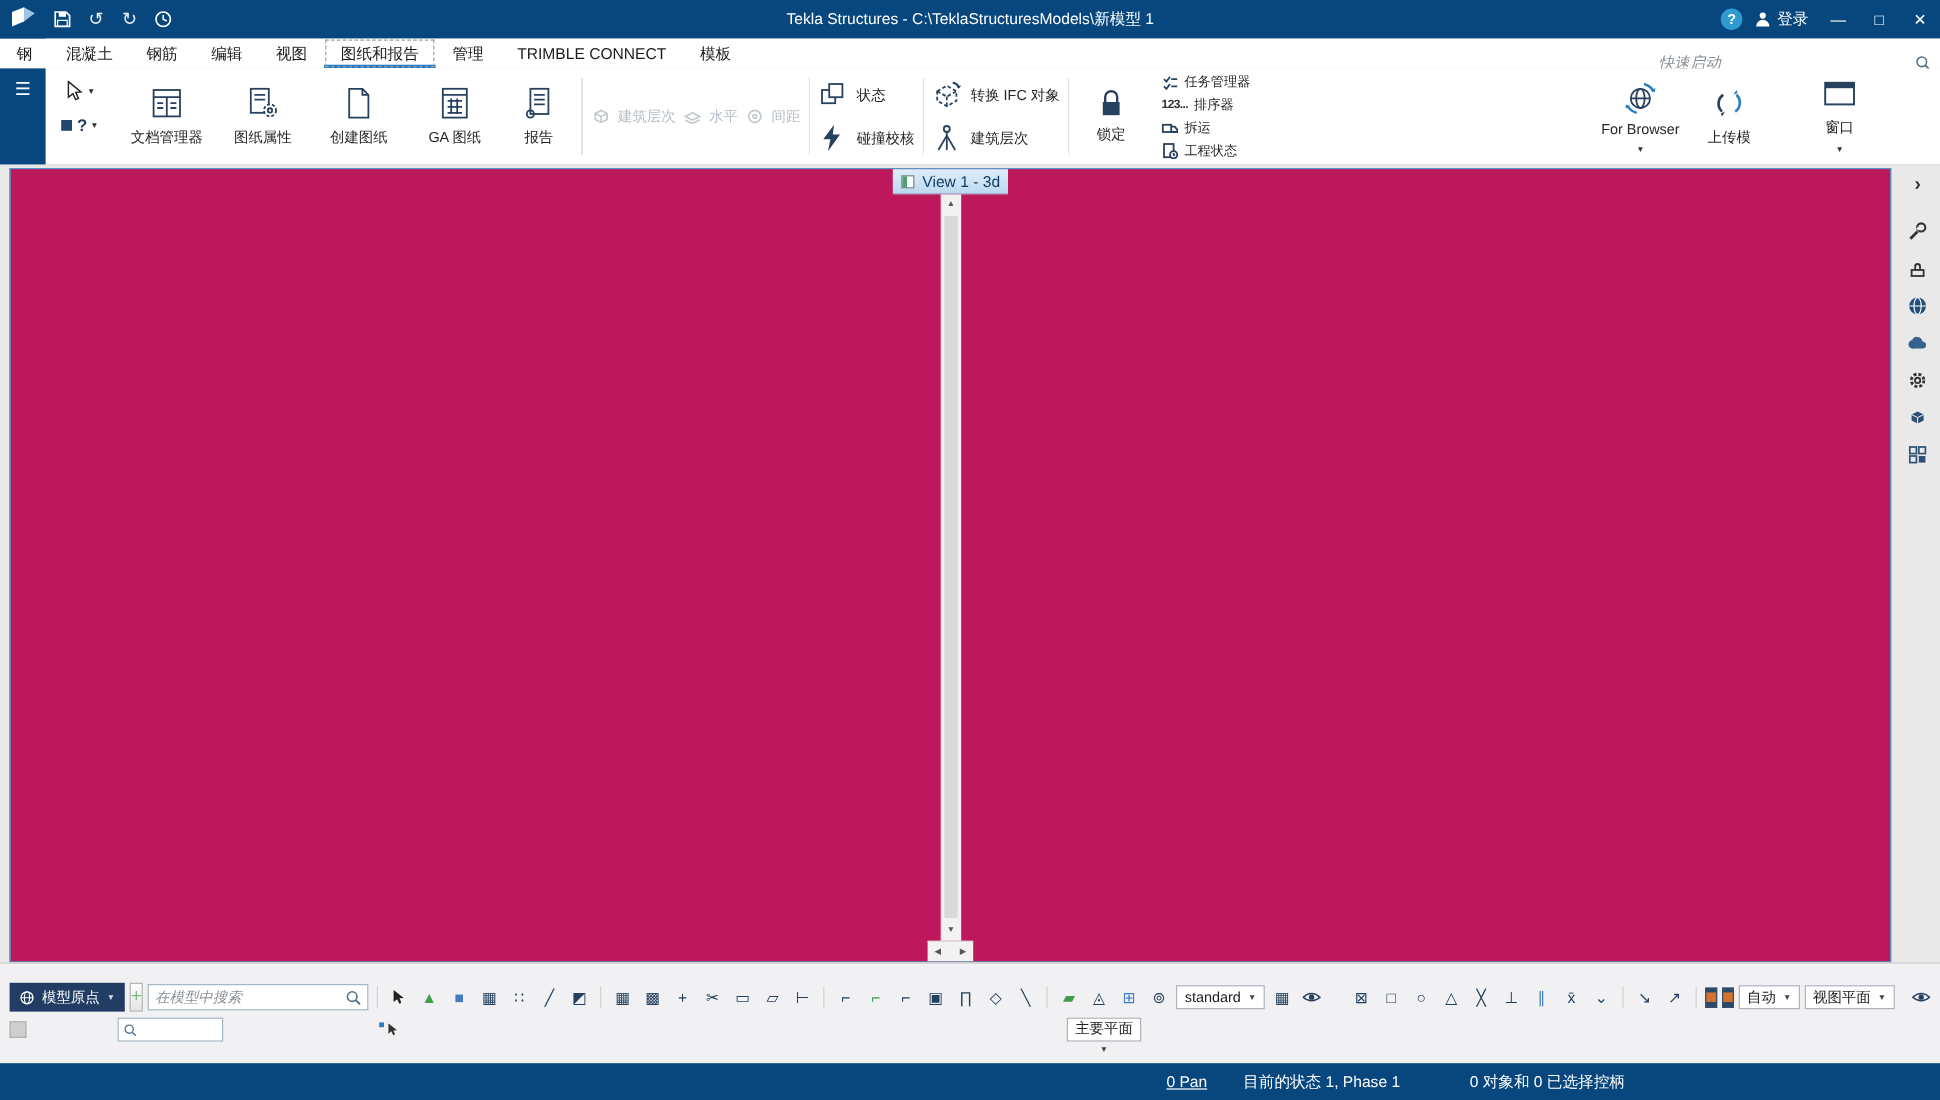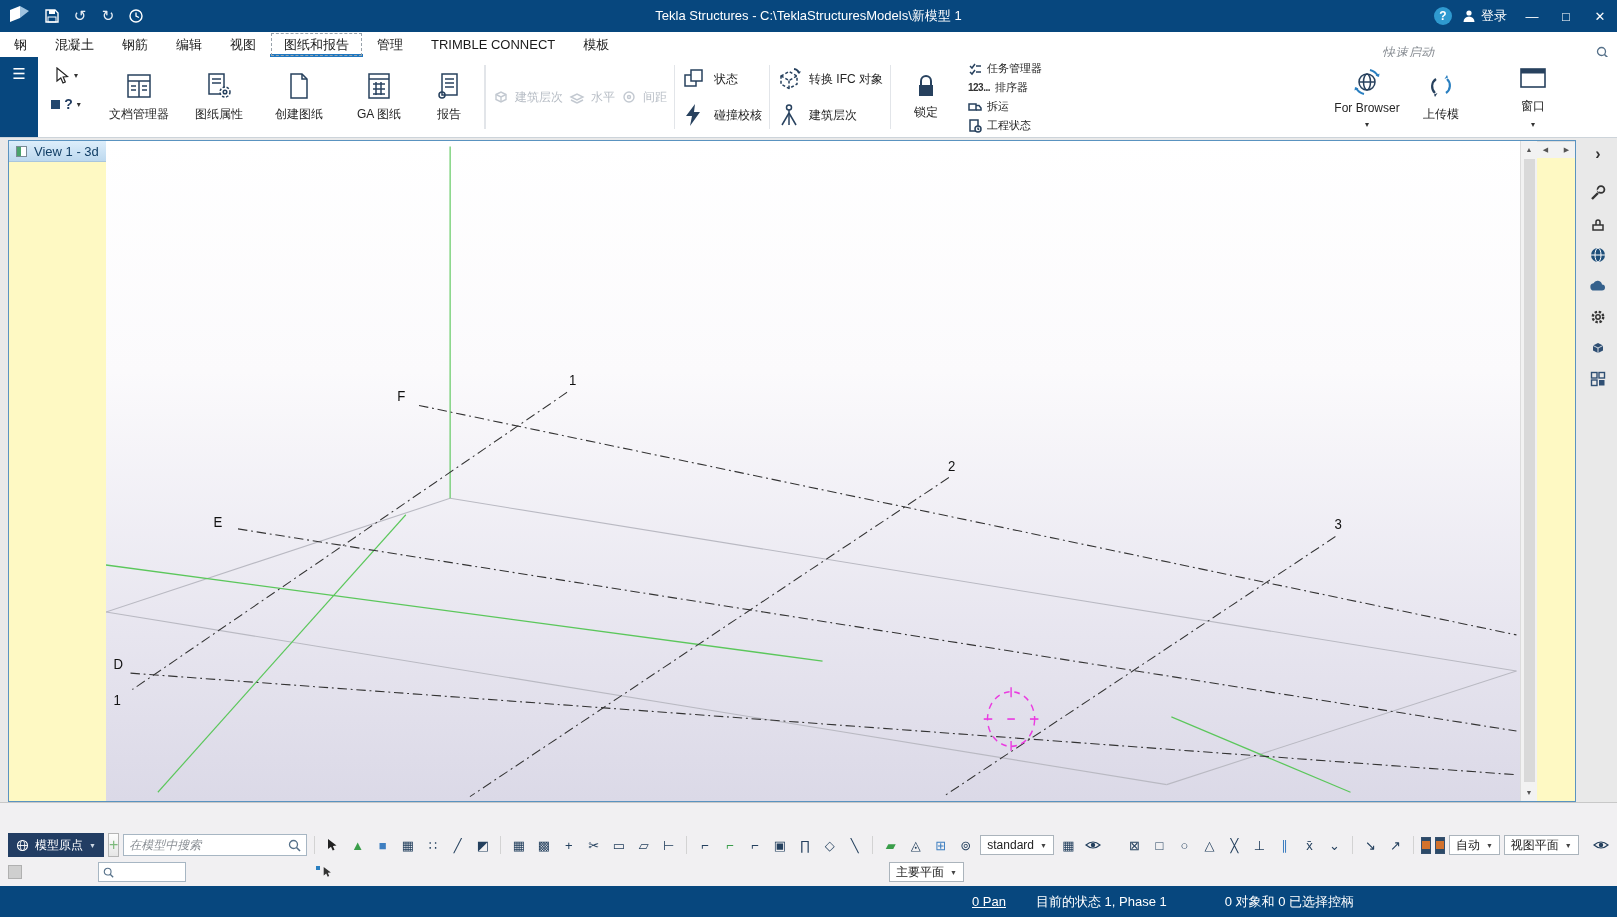--- a/index.html
+++ b/index.html
@@ -43,36 +43,36 @@
   .midstack { display:flex; flex-direction:column; justify-content:center; gap:12px; }
   .miditem { display:flex; align-items:center; gap:8px; font-size:12px; color:#262626; white-space:nowrap; }
   .taskstack { display:flex; flex-direction:column; justify-content:center; gap:4px; }
   .taskitem { display:flex; align-items:center; gap:5px; font-size:11px; color:#262626; white-space:nowrap; }
   .sorter-num { font-size:10px; font-weight:bold; color:#333; letter-spacing:-0.5px; }
   .ric { stroke:#27415E; fill:none; stroke-width:1.5; }
   .ric-dis { stroke:#c3c9d1; fill:none; stroke-width:1.4; }
 
   
   .main { flex:1 1 auto; display:flex; min-height:0; background:#e9e9e9; padding:2px 0 0 8px; gap:3px; }
-  .view-window { flex:1 1 auto; display:flex; flex-direction:row; border:1px solid #5a93c0; min-width:0; background:#fef9c3; }
+  .view-window { flex:1 1 auto; display:flex; flex-direction:column; border:1px solid #5a93c0; min-width:0; background:#be185d;align-items:center; }
   .view-titlebar { height:21px; background:linear-gradient(#ddeefb,#bdd9ef); display:flex; align-items:center; gap:7px; padding:0 7px; font-size:13px; color:#123f66; flex:0 0 auto; border-bottom:1px solid #a9c6dd; }
   .view-ic { width:11px; height:11px; border:1px solid #7a8a96; background:linear-gradient(90deg,#4aa36c 45%, #ffffff 45%); display:inline-block; }
   .view-body { flex:1 1 auto; display:flex; min-height:0; }
   .canvas { flex:1 1 auto; position:relative; overflow:hidden; background:linear-gradient(180deg,#ffffff 0%,#fbfafc 35%,#e7e5ef 75%,#dbd9e7 100%); }
   .canvas svg { position:absolute; inset:0; width:100%; height:100%; }
   .vscroll { width:17px; background:#f2f2f2; border-left:1px solid #dcdcdc; display:flex; flex-direction:column; align-items:center; flex:0 0 auto; }
   .hscroll { height:17px; background:#f2f2f2; border-top:1px solid #dcdcdc; display:flex; align-items:center; flex:0 0 auto; }
   .scroll-arrow { width:17px; height:17px; display:flex; align-items:center; justify-content:center; font-size:7px; color:#555; flex:0 0 auto; }
   .vthumb { flex:1 1 auto; width:11px; background:#d9d9d9; margin:1px 0 2px 0; }
   .hthumb { flex:1 1 auto; height:11px; background:#d9d9d9; margin:0 2px; }
   .side-strip { width:38px; display:flex; flex-direction:column; align-items:center; padding-top:4px; gap:11px; flex:0 0 auto; }
   .side-ic { width:20px; height:20px; display:flex; align-items:center; justify-content:center; color:#333; font-size:16px; font-weight:bold; }
 
   
-  .bottom-panel { height:84px; background:#f1f0f2; border-top:1px solid #c8c8c8; flex:0 0 auto; padding:30px 6px 0 8px; }
+  .bottom-panel { height:84px; background:#f1f0f2; border-top:1px solid #c8c8c8; flex:0 0 auto; padding:16px 6px 0 8px; }
   .row1 { display:flex; align-items:center; gap:4px; height:24px; }
   .row2 { display:flex; align-items:center; height:22px; margin-top:4px; }
   .model-origin { height:24px; background:#223d63; color:#fff; display:flex; align-items:center; gap:6px; padding:0 8px; font-size:12px; white-space:nowrap; }
   .mo-caret { font-size:7px; color:#cfd8e4; }
   .plus-btn { width:24px; height:24px; border:1px solid #b5b5b5; background:linear-gradient(#fdfdfd,#e6e6e6); color:#7cb97c; font-size:16px; display:flex; align-items:center; justify-content:center; }
   .search-box { width:205px; height:22px; border:1px solid #a7b6c3; background:#fff; display:flex; align-items:center; padding:0 5px; gap:4px; }
   .search-box input { flex:1; border:none; outline:none; font-size:12px; min-width:0; }
   .search-box input::placeholder { font-style:italic; color:#8a8f95; }
   .search-small { width:88px; height:20px; border:1px solid #a7b6c3; background:#fff; display:flex; align-items:center; gap:4px; padding:0 4px; margin-left:76px; }
   .search-small input { flex:1; border:none; outline:none; font-size:12px; min-width:0; }
@@ -612,21 +612,21 @@
             <line x1="8.5" y1="8.5" x2="12" y2="12" stroke="#557089" stroke-width="1.6"></line>
           </svg>
         <input type="text" style="">
       </div>
       <span style="margin-left:130px; display:flex; align-items:flex-start;">
         <span class="blue-dot"></span>
         <svg width="11" height="12" viewBox="0 0 13 14">
             <polygon points="2,1 2,11 5,8.7 6.7,12.5 8.5,11.7 6.9,7.9 10.5,7.6" fill="#333"></polygon>
           </svg>
       </span>
-      <div class="dd" style="margin-left:556px;">
+      <div class="dd" style="margin-left:556px;flex-direction:column;">
         <span>主要平面</span>
         <span class="caret-s">▼</span>
       </div>
     </div>
   </div>
 
   <div class="statusbar">
     <span class="sb-pan">0 Pan</span>
     <span class="sb-phase">目前的状态 1, Phase 1</span>
     <span class="sb-sel">0 对象和 0 已选择控柄</span>

